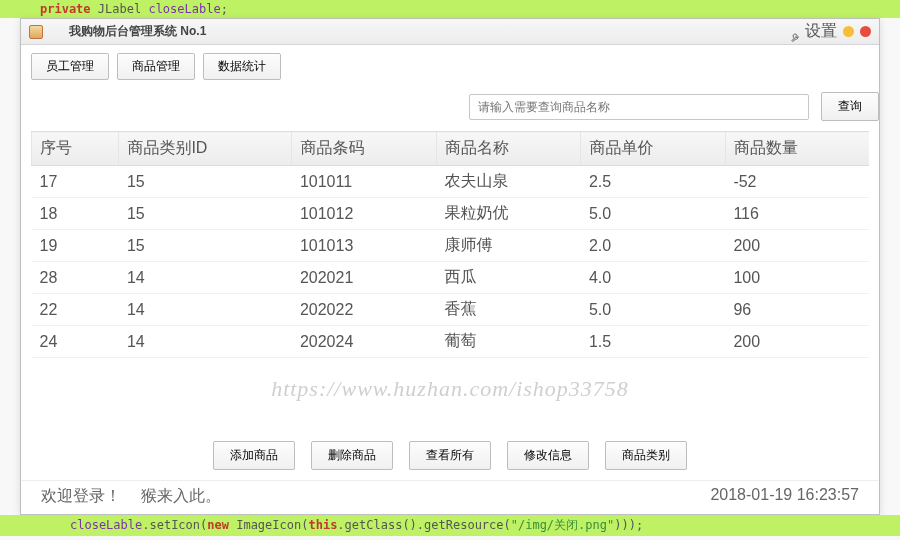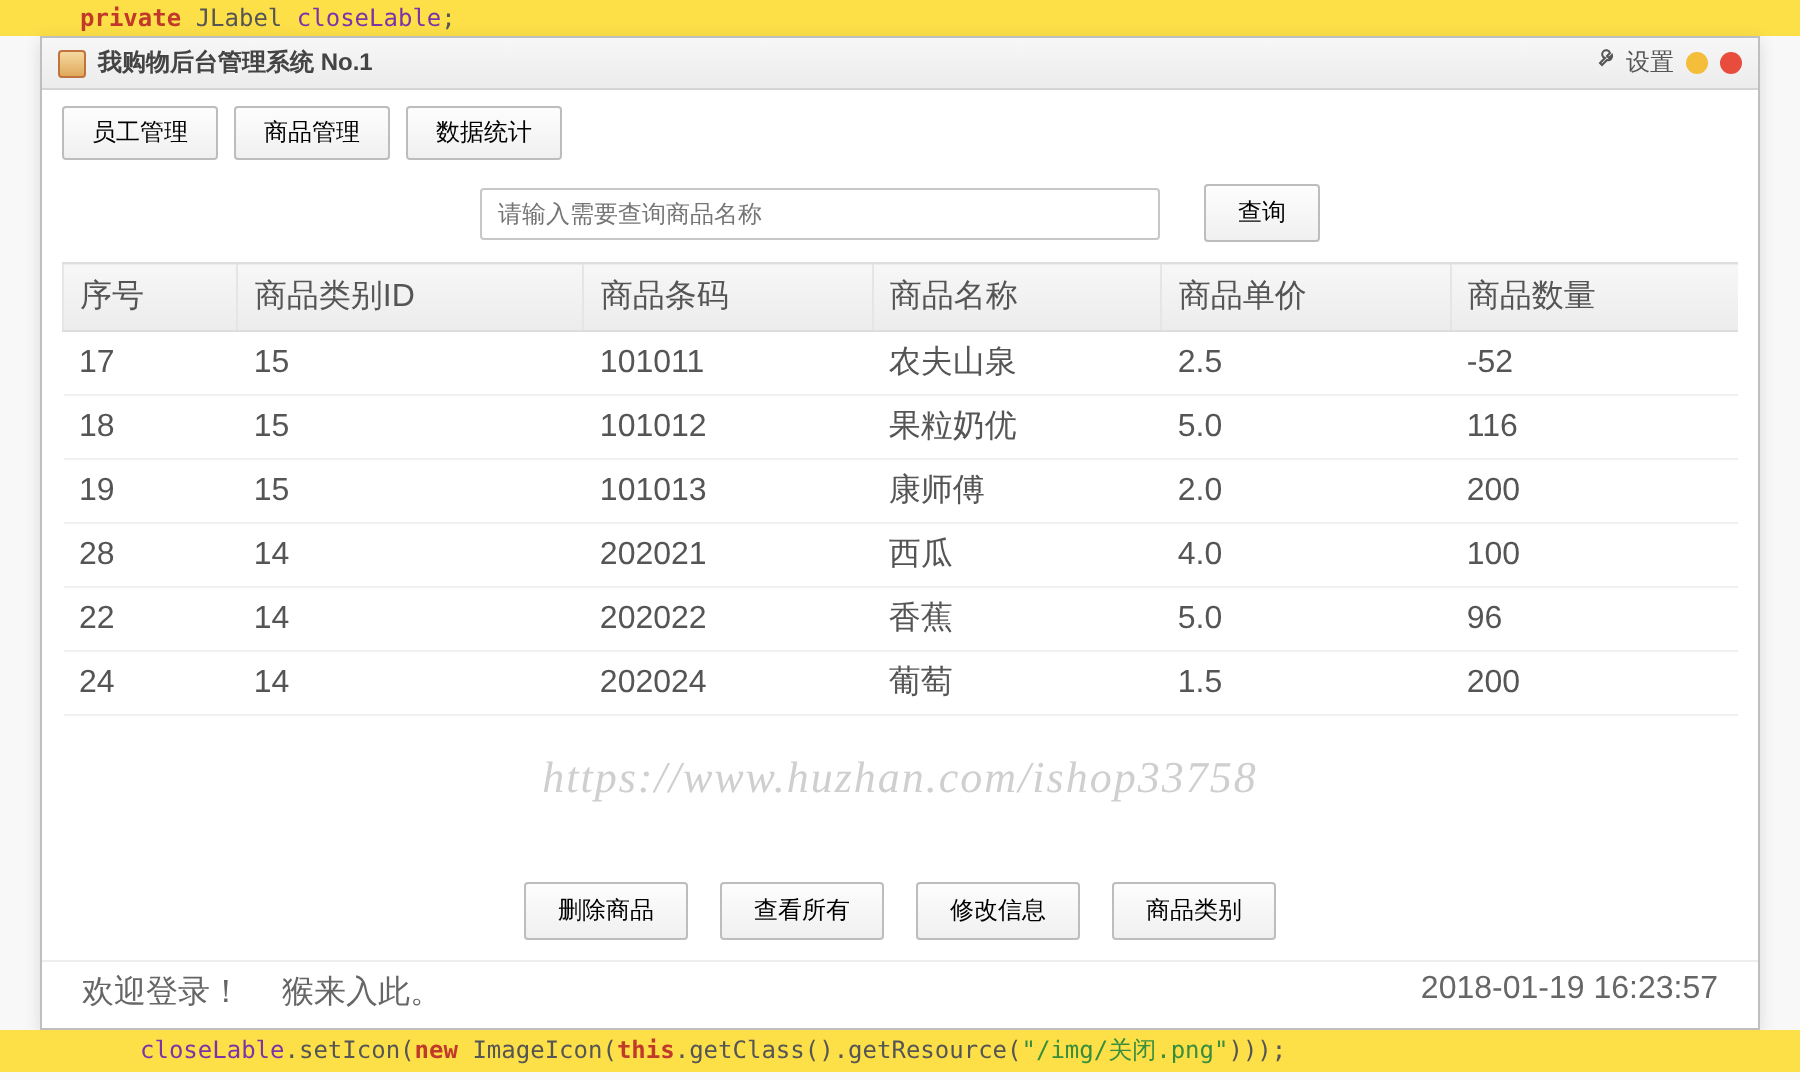--- a/index.html
+++ b/index.html
@@ -10,21 +10,21 @@
     color: #333;
     width: 900px;
     height: 540px;
     overflow: hidden;
     position: relative;
   }
   .code-line {
     font-family: "Consolas", monospace;
     font-size: 12px;
     padding: 2px 40px;
-    background: #fde047;
+    background: #bef264;
     color: #555;
     white-space: pre;
   }
   .code-line .kw { color: #c0392b; font-weight: bold; }
   .code-line .type { color: #555; }
   .code-line .ident { color: #7b33a8; }
   .code-line .str { color: #388e3c; }
   .app-window {
     margin: 0 20px;
     border: 1px solid #bfbfbf;
@@ -32,59 +32,60 @@
     box-shadow: 0 2px 8px rgba(0,0,0,0.12);
   }
   .titlebar {
     height: 26px;
     background: linear-gradient(#f7f7f7,#ececec);
     border-bottom: 1px solid #d4d4d4;
     display: flex;
     align-items: center;
     padding: 0 8px;
     position: relative;
+    gap: 20px;
   }
   .titlebar .app-icon {
     width: 14px; height: 14px;
     border: 1px solid #c0733c;
     border-radius: 2px;
     margin-right: 6px;
     background: linear-gradient(#f5d9a0,#e0a95c);
   }
   .titlebar .title { font-size: 12px; color: #444; font-weight: bold;}
   .titlebar .right {
     margin-left: auto;
     display: flex;
     align-items: center;
     gap: 6px;
   }
-  .settings-link { color: #555; font-size: 12px; display:flex; align-items:flex-start; gap:3px;}
+  .settings-link { color: #555; font-size: 16px; display:flex; align-items:flex-end; gap:3px;}
   .wrench { width: 12px; height:12px; display:inline-block; }
   .wrench svg { width:12px; height:12px; stroke:#555; fill:none; stroke-width:2;}
   .dot { width: 11px; height: 11px; border-radius: 50%; }
   .dot.yellow { background:#f4bd3a; }
   .dot.red { background:#e74c3c; }
   .tabs-row {
     display:flex;
     gap:8px;
     padding: 8px 10px 4px;
   }
   .tab-btn {
     padding: 4px 14px;
     font-size: 12px;
     border: 1px solid #bdbdbd;
     border-radius: 2px;
     background: linear-gradient(#fdfdfd,#f0f0f0);
     cursor: pointer;
   }
   .search-row {
     display:flex;
-    justify-content:center;
+    justify-content:flex-end;
     align-items:center;
-    gap:22px;
+    gap:12px;
     padding: 8px 0 10px;
   }
   .search-input {
     width: 340px;
     height: 26px;
     padding: 0 8px;
     font-size: 12px;
     border: 1px solid #c7c7c7;
     border-radius: 2px;
     color:#999;
@@ -243,20 +244,21 @@
             <td>葡萄</td>
             <td>1.5</td>
             <td>200</td>
           </tr>
         </tbody>
     </table>
     <div class="watermark">https://www.huzhan.com/ishop33758</div>
   </div>
 
   <div class="actions-row">
+    <button class="small-btn">添加商品</button>
     <button class="small-btn">删除商品</button>
     <button class="small-btn">查看所有</button>
     <button class="small-btn">修改信息</button>
     <button class="small-btn">商品类别</button>
   </div>
 
   <div class="statusbar">
     <span>欢迎登录！</span>
     <span style="width:20px"></span>
     <span>猴来入此。</span>

